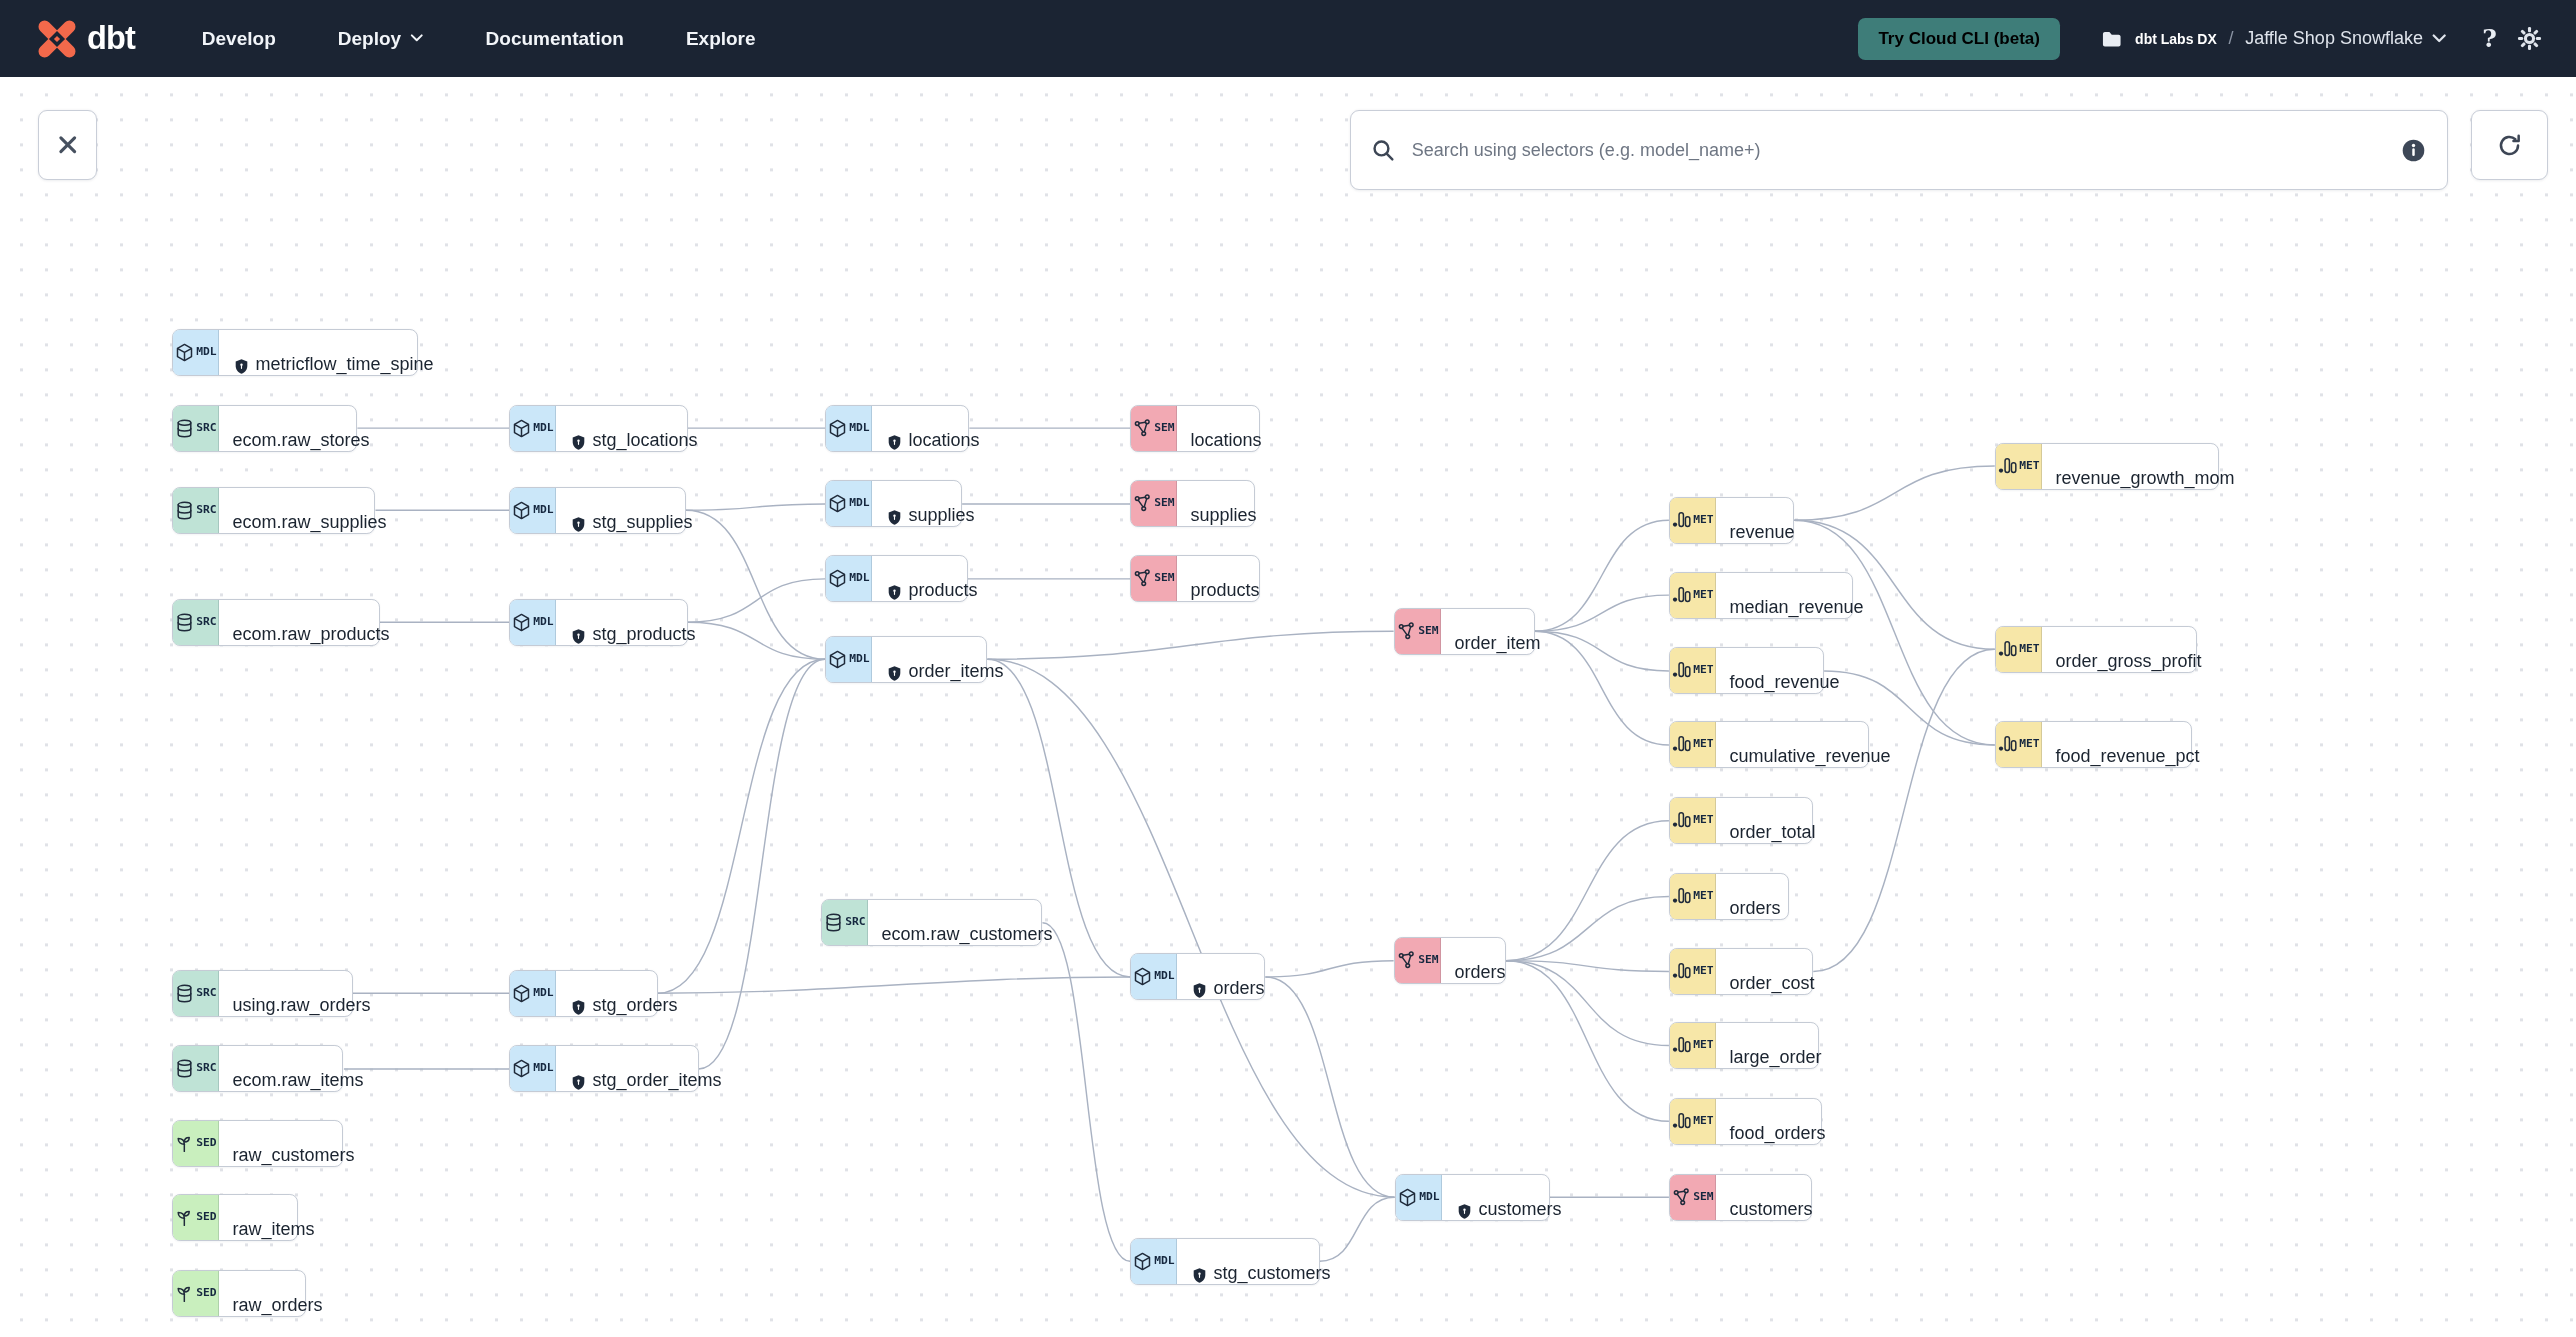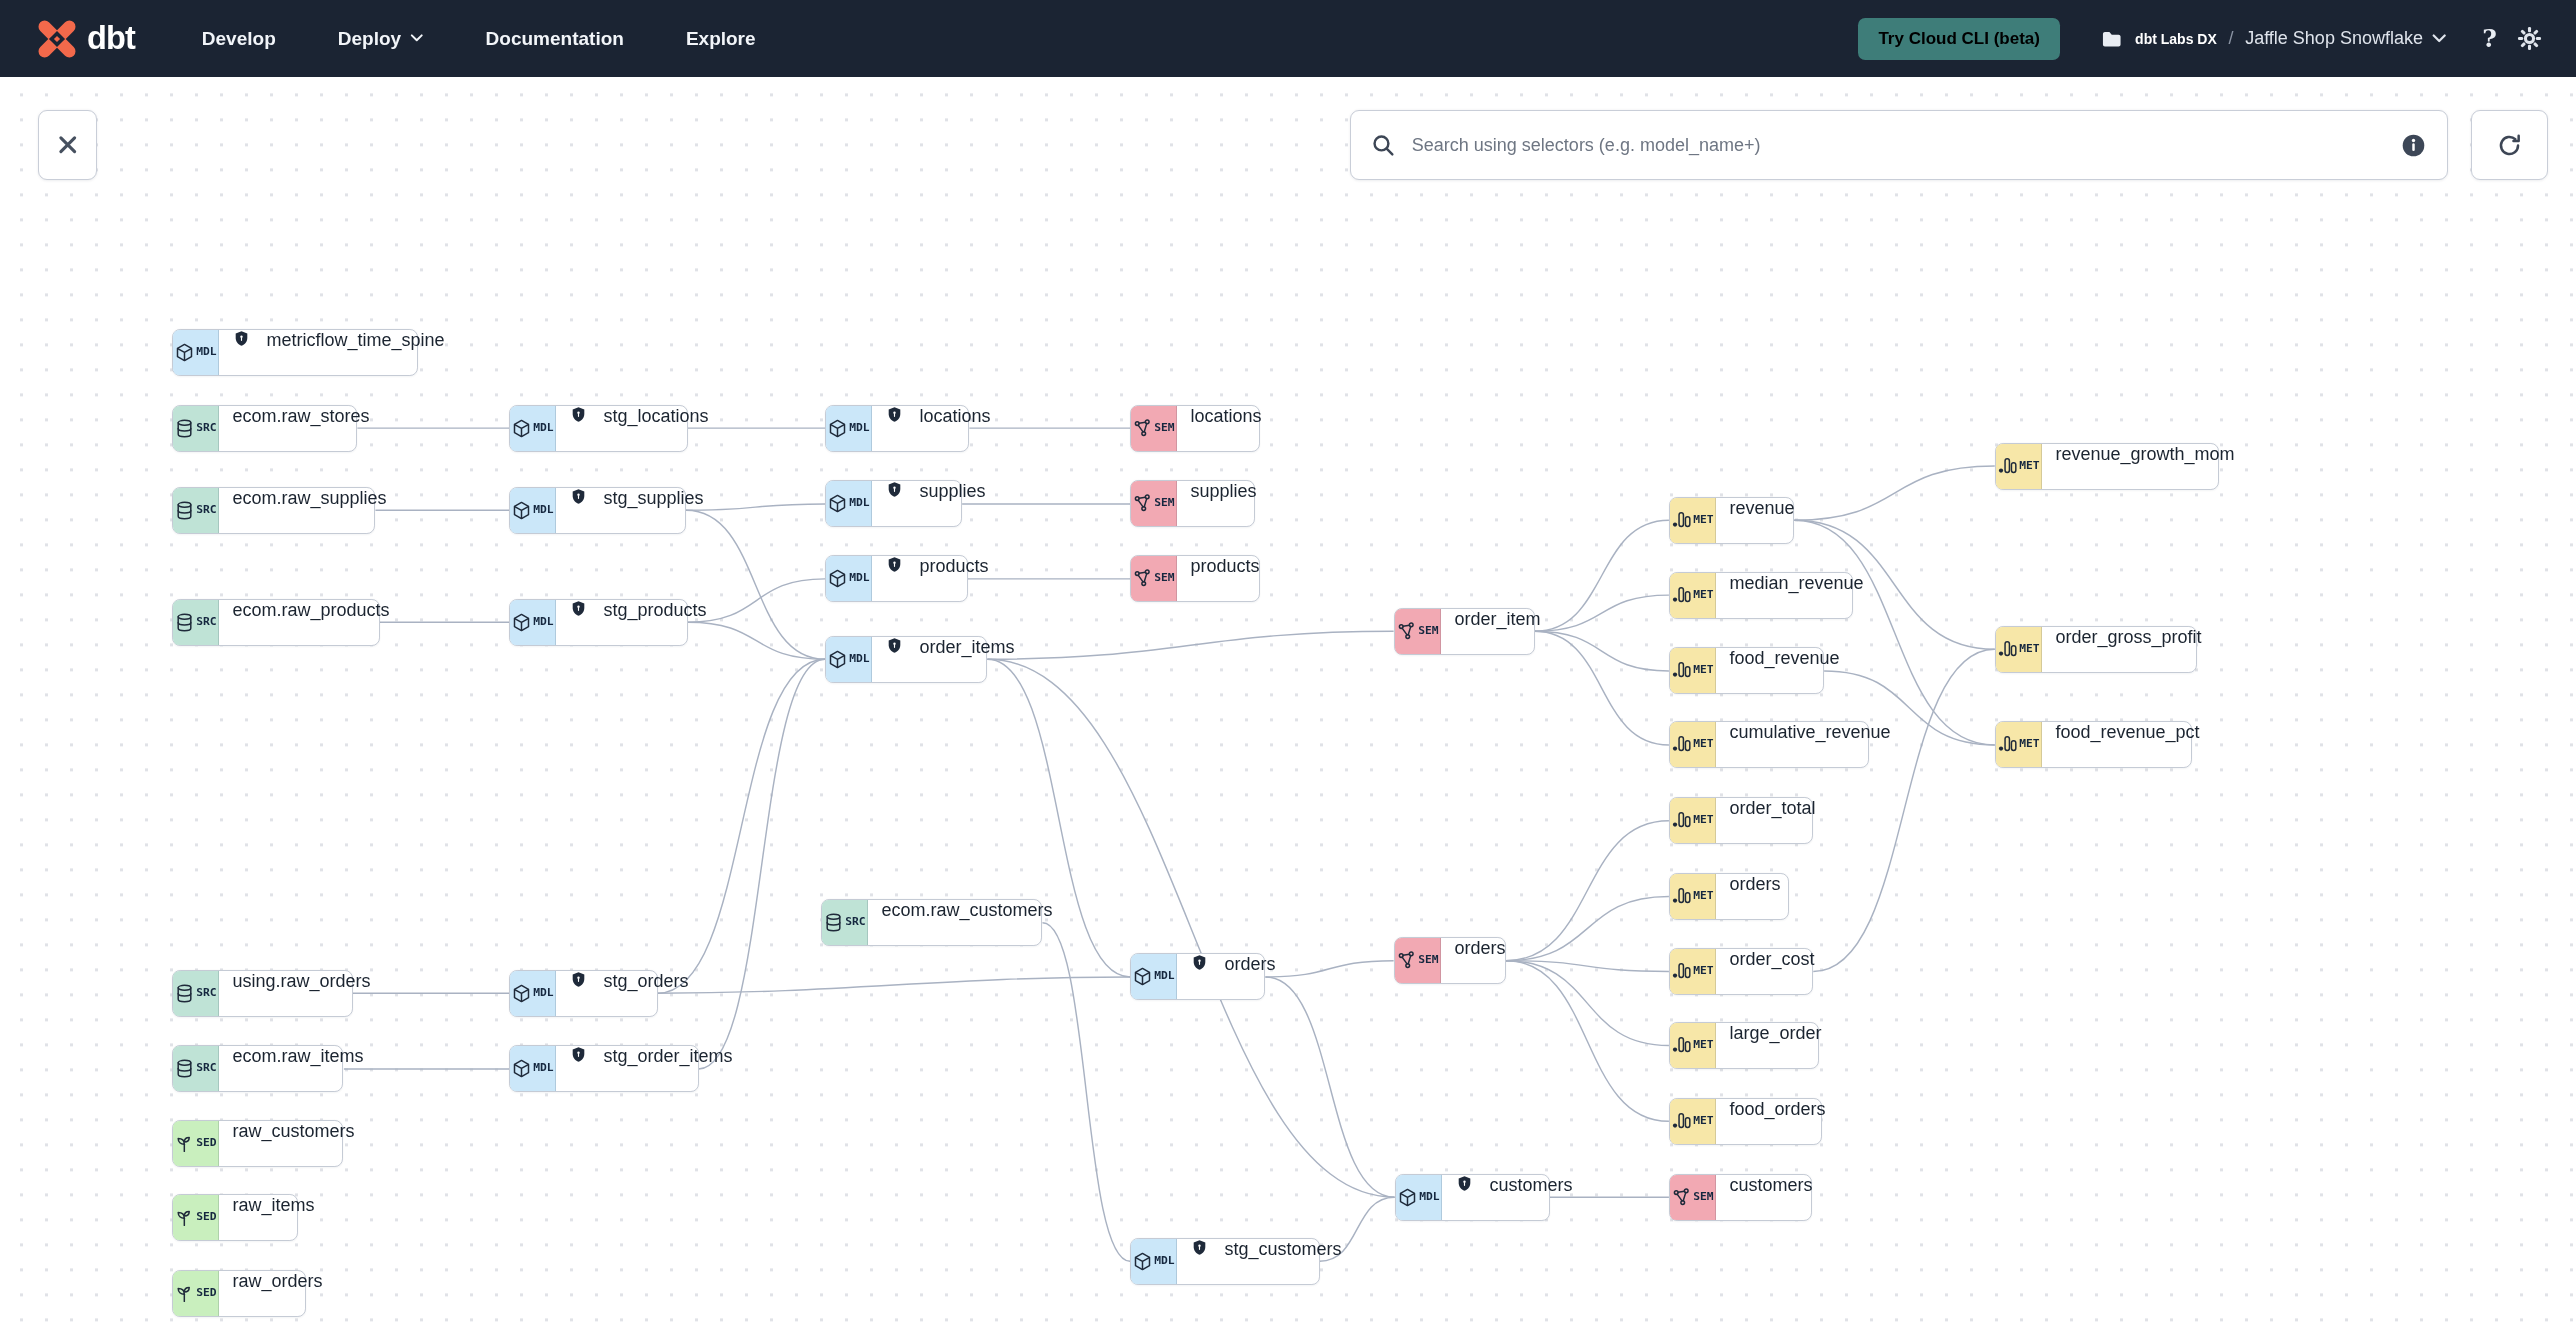--- a/index.html
+++ b/index.html
@@ -29,35 +29,35 @@
           background-image:radial-gradient(circle,#e0e2e7 1.5px,transparent 1.7px);
           background-size:25px 25px;background-position:9px 5.4px;overflow:hidden;}
   #edges{position:absolute;left:0;top:0;}
   #edges path{stroke:#a9b2c2;stroke-width:1.6;fill:none;}
 
   .float-btn{position:absolute;background:#fff;border:1.4px solid #c9ced8;border-radius:9px;
              box-shadow:0 0.9px 2.7px rgba(15,25,45,.08);display:flex;align-items:center;justify-content:center;
              box-sizing:border-box;cursor:pointer;}
   .close-btn{left:38px;top:33px;width:59px;height:70px;}
   .crumb-btn{left:110px;top:33px;width:268px;height:70px;font-size:17.6px;color:#2a3545;}
-  .searchbar{left:1350px;top:33px;width:1098px;height:70px;display:flex;align-items:center;
+  .searchbar{left:1350px;top:33px;width:1098px;height:80px;display:flex;align-items:center;
              padding:14px 20px;gap:14.4px;justify-content:flex-start;cursor:text;}
   .searchbar input{flex:1;border:none;outline:none;font-size:18px;color:#2a3545;background:transparent;
                    font-family:"Liberation Sans",sans-serif;}
   .searchbar input::placeholder{color:#6e7683;}
   .refresh-btn{left:2471px;top:33px;width:77px;height:70px;}
 
   
   .gnode{position:absolute;height:47px;background:#fff;border:1.4px solid #c5cbd5;border-radius:8.1px;
          display:flex;box-shadow:0 0.9px 1.8px rgba(20,30,50,.05);box-sizing:border-box;cursor:pointer;}
   .ntype{width:45px;flex:0 0 45px;border-radius:6.3px 0 0 6.3px;display:flex;flex-direction:row;
          align-items:center;justify-content:center;gap:0.9px;border-right:0.9px solid rgba(21,39,63,.15);}
   .nicon{display:flex;}
   .nbadge{font-family:"DejaVu Sans Mono",monospace;font-size:11.3px;font-weight:700;color:#15273f;line-height:1.1;}
-  .nbody{display:flex;align-items:flex-start;padding:0 16.2px 0 13.5px;gap:17px;white-space:nowrap;}
+  .nbody{display:flex;align-items:flex-end;padding:0 16.2px 0 13.5px;gap:6px;white-space:nowrap;}
   .nshield{display:flex;}
   .nlabel{font-size:18px;font-weight:500;color:#1b2430;}
 </style>
 </head>
 <body>
 
 <div class="topbar">
   <div class="logo">
     <svg width="42" height="42" viewBox="0 0 48 48">
       <g>

